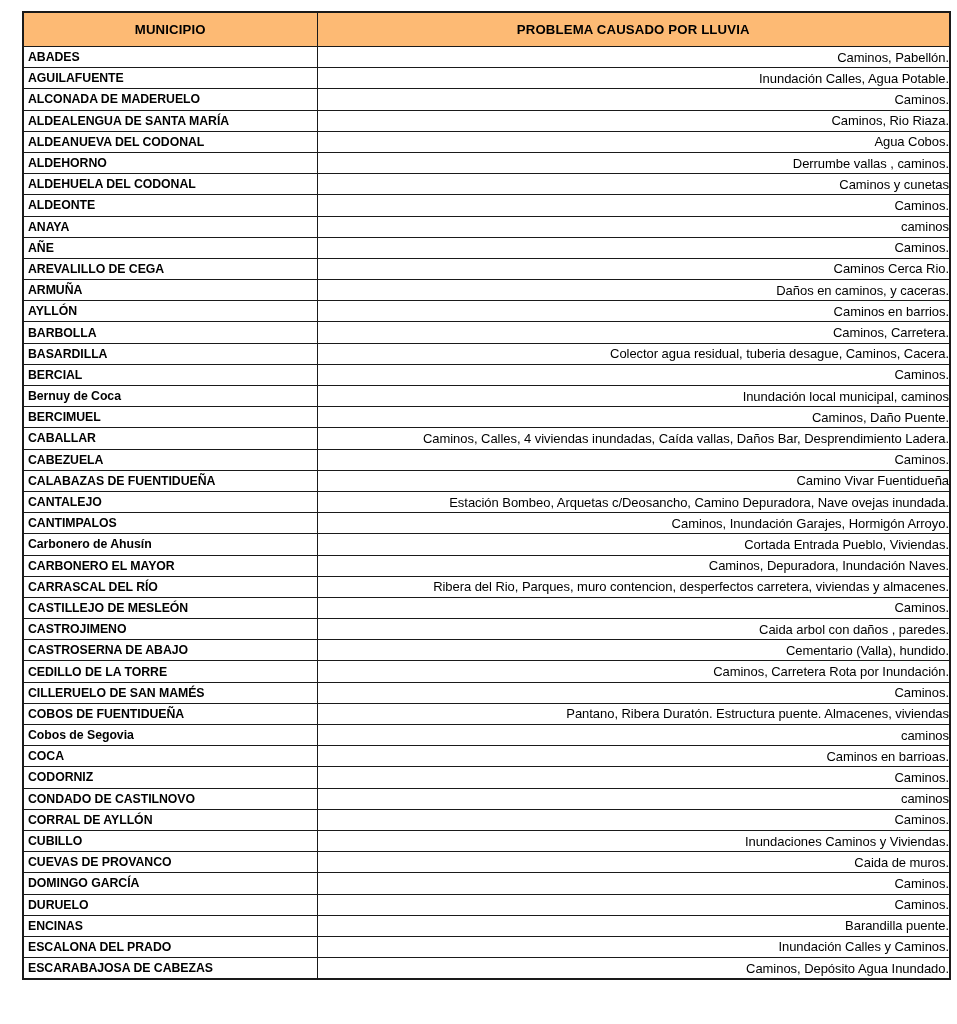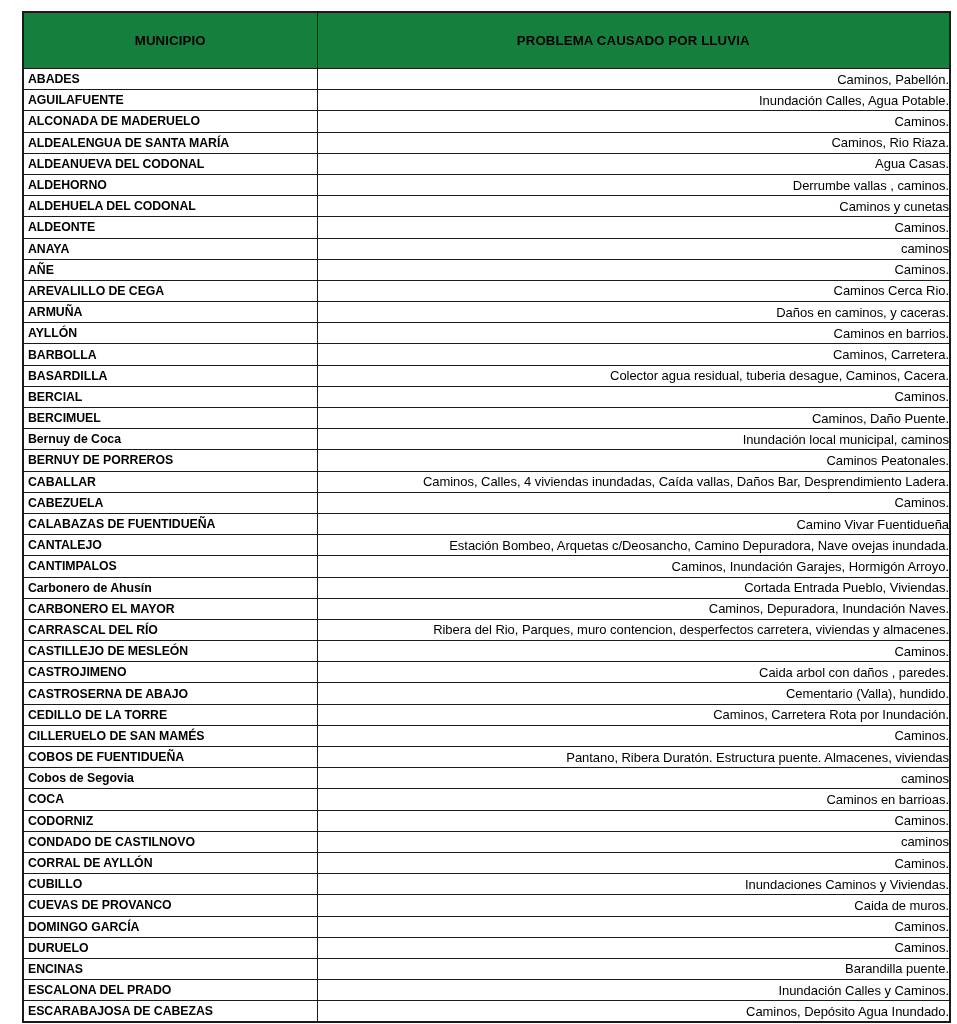--- a/index.html
+++ b/index.html
@@ -31,29 +31,29 @@
   table.data-table {
     width: 927px;
     border-collapse: collapse;
     table-layout: fixed;
     border: 2px solid #1a1a1a;
   }
   table.data-table col.col-muni { width: 294px; }
   table.data-table col.col-prob { width: 633px; }
 
   thead th {
-    background: #15803d;
+    background: #fdba74;
     border: 1.6px solid #1a1a1a;
     height: 25px;
     font-size: 13.2px;
     font-weight: bold;
     text-align: center;
     vertical-align: middle;
     letter-spacing: 0.15px;
-    padding: 15px 2px;
+    padding: 4px 2px;
     color: #000;
   }
   tbody td {
     border: 1.2px solid #1a1a1a;
     height: 20.2px;
     padding: 0 0 0 4px;
     vertical-align: middle;
     overflow: hidden;
     white-space: nowrap;
     color: #000;
@@ -98,21 +98,21 @@
           <tr>
             <td class="muni">ALCONADA DE MADERUELO</td>
             <td class="prob">Caminos.</td>
           </tr>
           <tr>
             <td class="muni">ALDEALENGUA DE SANTA MARÍA</td>
             <td class="prob">Caminos, Rio Riaza.</td>
           </tr>
           <tr>
             <td class="muni">ALDEANUEVA DEL CODONAL</td>
-            <td class="prob">Agua Casas.</td>
+            <td class="prob">Agua Cobos.</td>
           </tr>
           <tr>
             <td class="muni">ALDEHORNO</td>
             <td class="prob">Derrumbe vallas , caminos.</td>
           </tr>
           <tr>
             <td class="muni">ALDEHUELA DEL CODONAL</td>
             <td class="prob">Caminos y cunetas</td>
           </tr>
           <tr>
@@ -145,30 +145,26 @@
           </tr>
           <tr>
             <td class="muni">BASARDILLA</td>
             <td class="prob">Colector agua residual, tuberia desague, Caminos, Cacera.</td>
           </tr>
           <tr>
             <td class="muni">BERCIAL</td>
             <td class="prob">Caminos.</td>
           </tr>
           <tr>
+            <td class="muni">Bernuy de Coca</td>
+            <td class="prob">Inundación local municipal, caminos</td>
+          </tr>
+          <tr>
             <td class="muni">BERCIMUEL</td>
             <td class="prob">Caminos, Daño Puente.</td>
-          </tr>
-          <tr>
-            <td class="muni">Bernuy de Coca</td>
-            <td class="prob">Inundación local municipal, caminos</td>
-          </tr>
-          <tr>
-            <td class="muni">BERNUY DE PORREROS</td>
-            <td class="prob">Caminos Peatonales.</td>
           </tr>
           <tr>
             <td class="muni">CABALLAR</td>
             <td class="prob">Caminos, Calles, 4 viviendas inundadas, Caída vallas, Daños Bar, Desprendimiento Ladera.</td>
           </tr>
           <tr>
             <td class="muni">CABEZUELA</td>
             <td class="prob">Caminos.</td>
           </tr>
           <tr>

